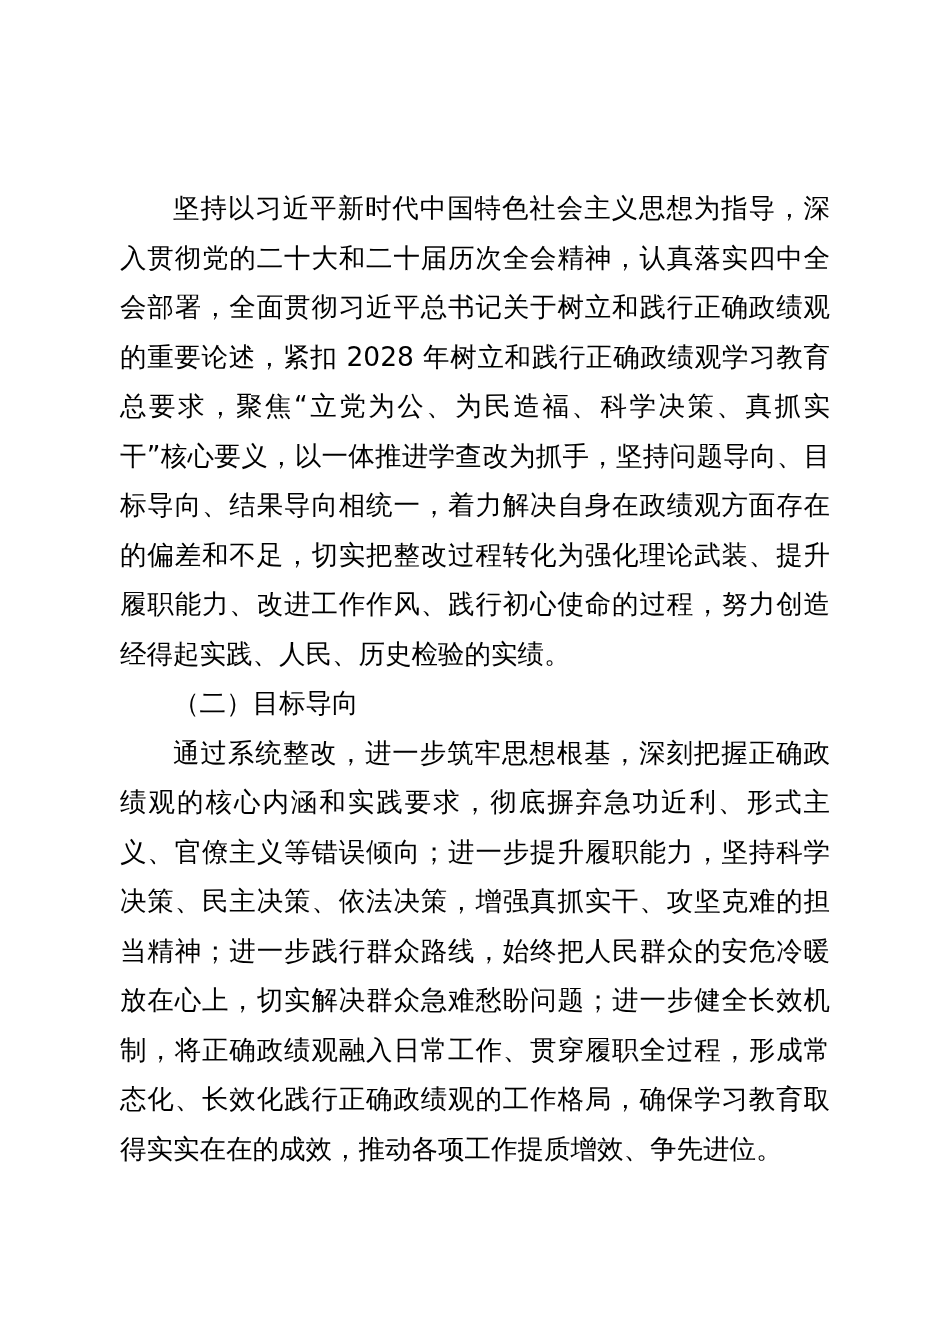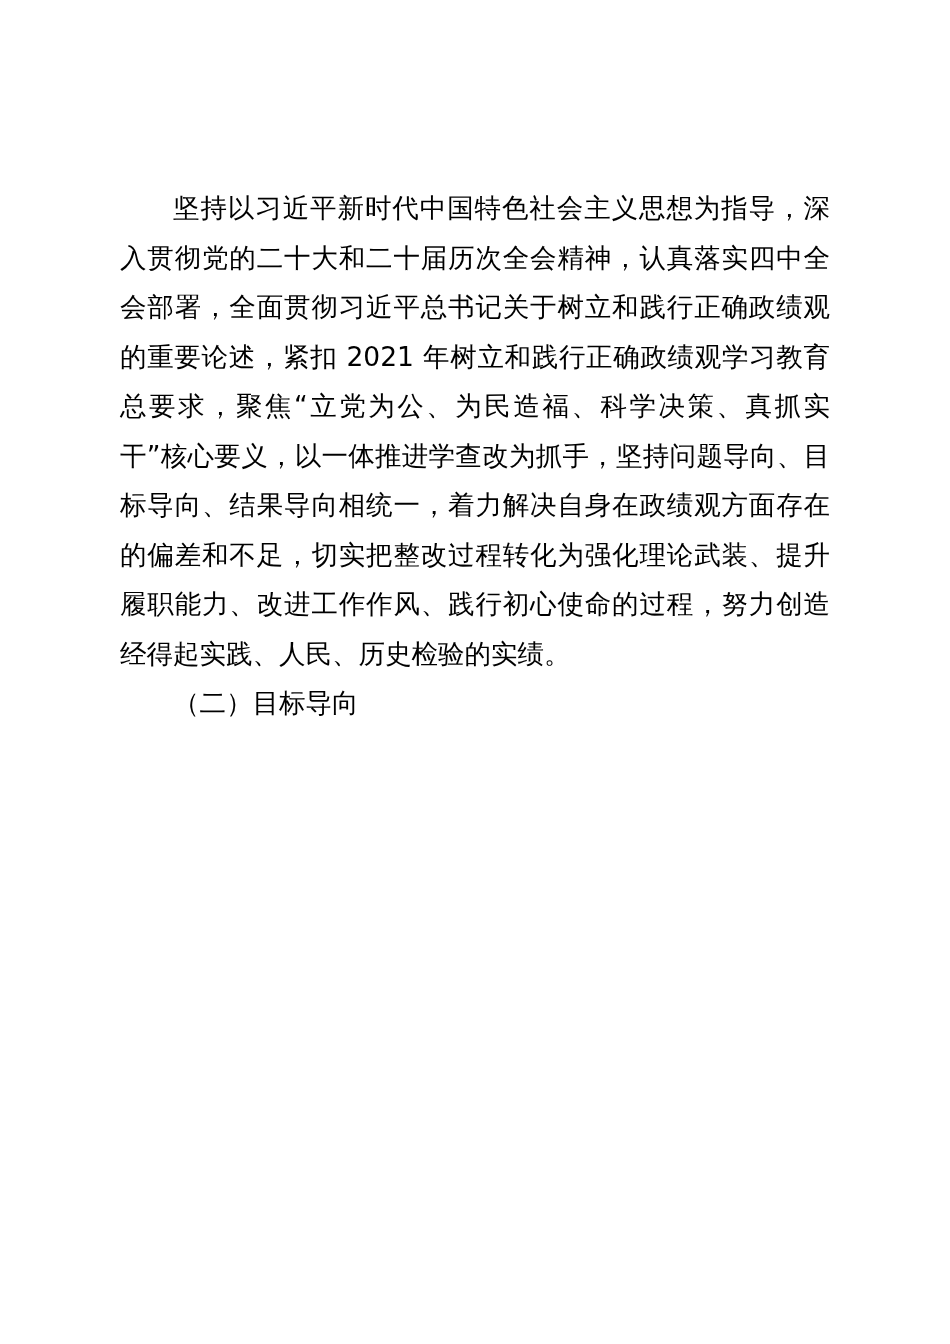--- a/index.html
+++ b/index.html
@@ -37,15 +37,16 @@
     color: #000000;
     margin: 0;
     text-indent: 2em;
     white-space: nowrap;
   }
 </style>
 </head>
 <body>
 
 <div class="doc-page">
-  <p class="doc-text">坚持以习近平新时代中国特色社会主义思想为指导，深入贯彻党的二十大和二十届历次全会精神，认真落实四中全会部署，全面贯彻习近平总书记关于树立和践行正确政绩观的重要论述，紧扣 2021 年树立和践行正确政绩观学习教育总要求，聚焦“立党为公、为民造福、科学决策、真抓实干”核心要义，以一体推进学查改为抓手，坚持问题导向、目标导向、结果导向相统一，着力解决自身在政绩观方面存在的偏差和不足，切实把整改过程转化为强化理论武装、提升履职能力、改进工作作风、践行初心使命的过程，努力创造经得起实践、人民、历史检验的实绩。</p>
+  <p class="doc-text">坚持以习近平新时代中国特色社会主义思想为指导，深入贯彻党的二十大和二十届历次全会精神，认真落实四中全会部署，全面贯彻习近平总书记关于树立和践行正确政绩观的重要论述，紧扣 2028 年树立和践行正确政绩观学习教育总要求，聚焦“立党为公、为民造福、科学决策、真抓实干”核心要义，以一体推进学查改为抓手，坚持问题导向、目标导向、结果导向相统一，着力解决自身在政绩观方面存在的偏差和不足，切实把整改过程转化为强化理论武装、提升履职能力、改进工作作风、践行初心使命的过程，努力创造经得起实践、人民、历史检验的实绩。</p>
   <p class="doc-heading">（二）目标导向</p>
+  <p class="doc-text">通过系统整改，进一步筑牢思想根基，深刻把握正确政绩观的核心内涵和实践要求，彻底摒弃急功近利、形式主义、官僚主义等错误倾向；进一步提升履职能力，坚持科学决策、民主决策、依法决策，增强真抓实干、攻坚克难的担当精神；进一步践行群众路线，始终把人民群众的安危冷暖放在心上，切实解决群众急难愁盼问题；进一步健全长效机制，将正确政绩观融入日常工作、贯穿履职全过程，形成常态化、长效化践行正确政绩观的工作格局，确保学习教育取得实实在在的成效，推动各项工作提质增效、争先进位。</p>
 </div>
 
 </body></html>

